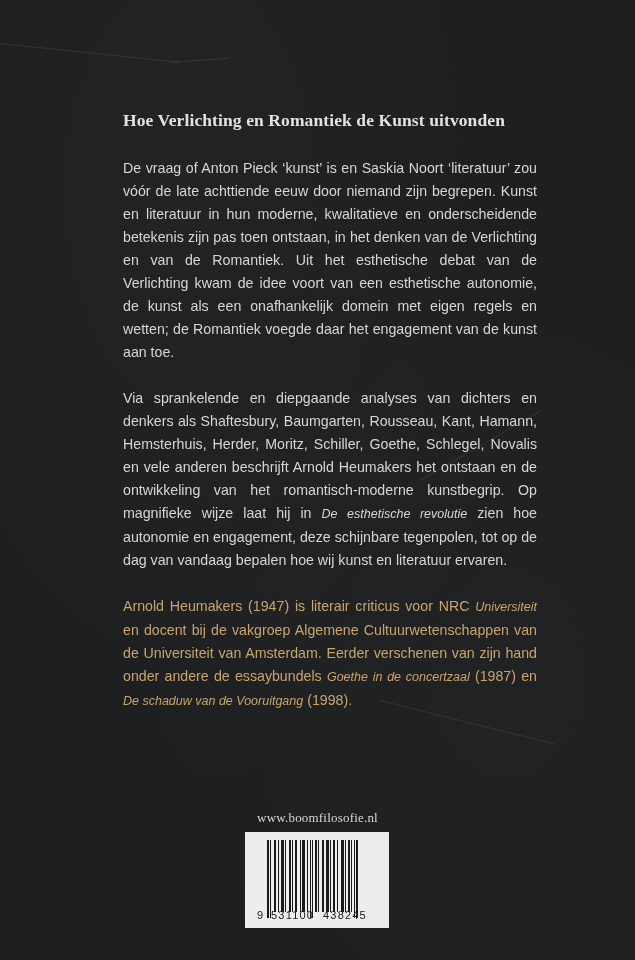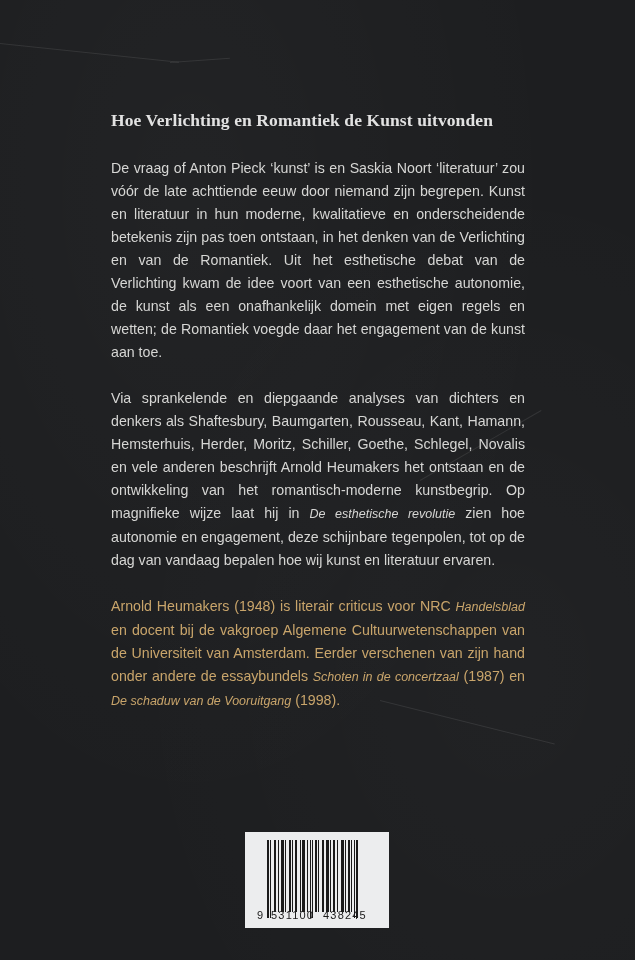--- a/index.html
+++ b/index.html
@@ -23,21 +23,21 @@
         #1d1e20;
     }
     .crack {
       position: absolute;
       height: 1px;
       background: rgba(200,200,200,0.12);
       transform-origin: left center;
     }
     .content {
       position: absolute;
-      left: 111px;
+      left: 123px;
       top: 110px;
       width: 416px;
     }
     .heading {
       font-family: "Liberation Serif", "DejaVu Serif", serif;
       font-size: 17.5px;
       color: #e2e2e2;
       margin: 0 0 26px 0;
       white-space: nowrap;
       letter-spacing: 0.1px;
@@ -115,23 +115,24 @@
   <div class="crack" style="left:420px;top:480px;width:140px;transform:rotate(-30deg);"></div>
   <div class="crack" style="left:380px;top:700px;width:180px;transform:rotate(14deg);"></div>
 
   <div class="content">
     <h1 class="heading">Hoe Verlichting en Romantiek de Kunst uitvonden</h1>
 
     <p class="para">De vraag of Anton Pieck ‘kunst’ is en Saskia Noort ‘literatuur’ zou vóór de late achttiende eeuw door niemand zijn begrepen. Kunst en literatuur in hun moderne, kwalitatieve en onderscheidende beteke­nis zijn pas toen ontstaan, in het denken van de Verlichting en van de Romantiek. Uit het esthetische debat van de Verlichting kwam de idee voort van een esthetische autonomie, de kunst als een onafhan­kelijk domein met eigen regels en wetten; de Romantiek voegde daar het engagement van de kunst aan toe.</p>
 
     <p class="para"><span>Via sprankelende en diepgaande analyses van dichters en denkers als Shaftesbury, Baumgarten, Rousseau, Kant, Hamann, Hemsterhuis, Herder, Moritz, Schiller, Goethe, Schlegel, Novalis en vele anderen beschrijft Arnold Heumakers het ontstaan en de ontwikkeling van het romantisch-moderne kunstbegrip. Op magnifieke wijze laat hij in </span><i>De esthetische revolutie</i><span> zien hoe autonomie en engagement, deze schijnbare tegenpolen, tot op de dag van vandaag bepalen hoe wij kunst en literatuur ervaren.</span></p>
 
-    <p class="para bio"><span>Arnold Heumakers (1948) is literair criticus voor NRC </span><i>Handelsblad</i><span> en docent bij de vakgroep Algemene Cultuurwetenschappen van de Universiteit van Amsterdam. Eerder verschenen van zijn hand onder andere de essaybundels </span><i>Schoten in de concertzaal</i><span> (1987) en </span><i>De schaduw van de Vooruitgang</i><span> (1998).</span></p>
+    <p class="para bio"><span>Arnold Heumakers (1947) is literair criticus voor NRC </span><i>Universiteit</i><span> en docent bij de vakgroep Algemene Cultuurwetenschappen van de Universiteit van Amsterdam. Eerder verschenen van zijn hand onder andere de essaybundels </span><i>Goethe in de concertzaal</i><span> (1987) en </span><i>De schaduw van de Vooruitgang</i><span> (1998).</span></p>
   </div>
 
+  <div class="website">www.boomfilosofie.nl</div>
 
   <div class="barcode-box">
     <div class="barcode-bars">
       <div class="bar guard" style="width:2px"></div>
         <div class="gap" style="width:1px"></div>
       <div class="bar guard" style="width:1px"></div>
         <div class="gap" style="width:3px"></div>
       <div class="bar" style="width:2px"></div>
         <div class="gap" style="width:2px"></div>
       <div class="bar" style="width:1px"></div>

